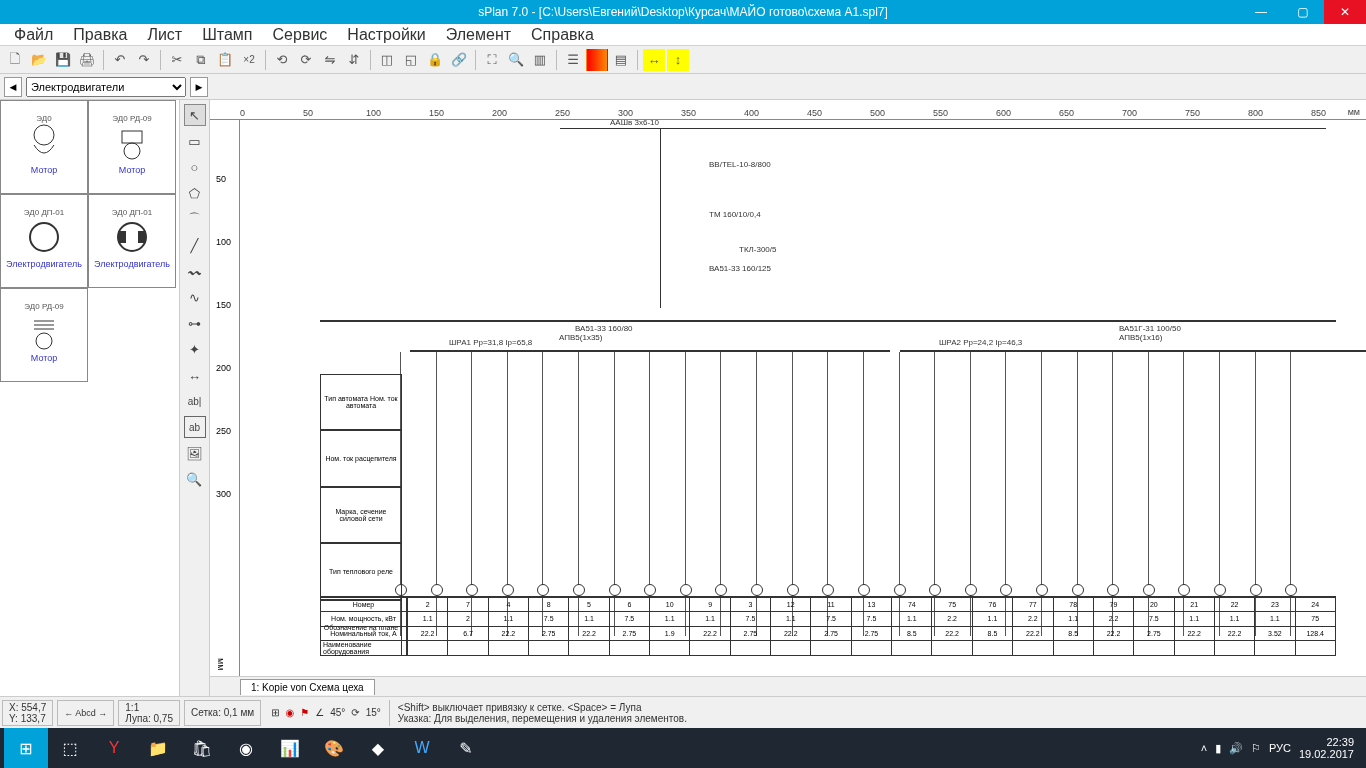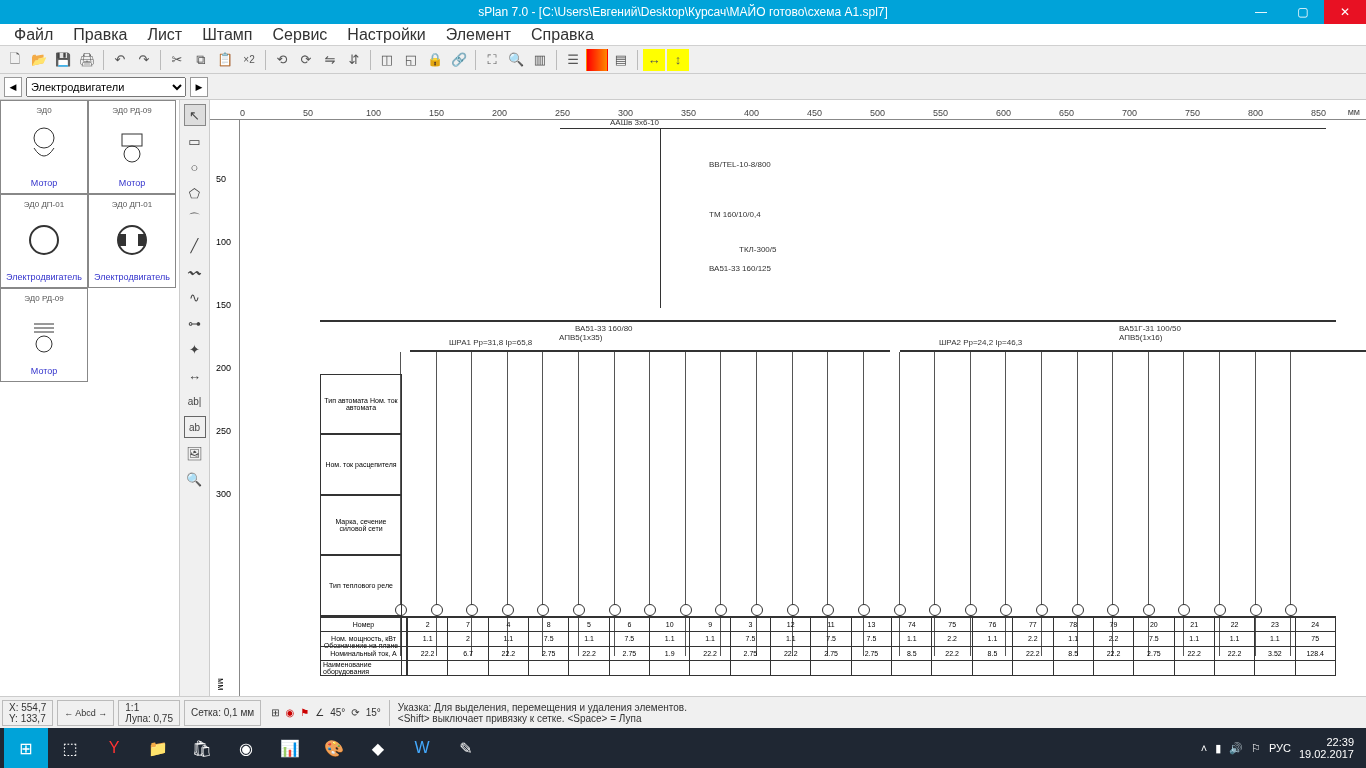--- a/index.html
+++ b/index.html
@@ -26,21 +26,21 @@
 
 .libbar { height: 26px; background: #f0f0f0; display: flex; align-items: center; padding: 0 4px; border-bottom: 1px solid #ccc; }
 .libbar .navbtn { width: 18px; height: 20px; display: flex; align-items: center; justify-content: center; border: 1px solid #999; background: #fff; font-size: 9px; }
 .libbar select { flex: 0 0 160px; margin: 0 4px; height: 20px; font-size: 11px; }
 
 
 .main { display: flex; height: calc(768px - 24px - 22px - 28px - 26px - 32px - 40px); }
 
 
 .palette { width: 180px; background: #fff; border-right: 1px solid #ccc; display: flex; flex-wrap: wrap; align-content: flex-start; overflow: hidden; }
-.palcell { width: 88px; height: 94px; border: 1px solid #888; display: flex; flex-direction: column; align-items: center; justify-content: space-between; font-size: 9px; color: #3333cc; padding: 5px; }
+.palcell { width: 88px; height: 94px; border: 1px solid #888; display: flex; flex-direction: column; align-items: center; justify-content: flex-end; font-size: 9px; color: #3333cc; padding: 18px; }
 .palcell .picon { width: 50px; height: 50px; display: flex; align-items: center; justify-content: center; }
 .palcell .plabel { margin-top: 2px; text-align: center; }
 .palcell .psub   { font-size: 8px; color: #555; }
 
 
 .toolcol { width: 30px; background: #f0f0f0; border-right: 1px solid #ccc; display: flex; flex-direction: column; align-items: center; padding-top: 4px; gap: 4px; }
 .toolcol .tc { width: 22px; height: 22px; display: flex; align-items: center; justify-content: center; font-size: 13px; color: #444; border: 1px solid transparent; }
 .toolcol .tc.active { border-color: #888; background: #ddd; }
 
 
@@ -426,20 +426,23 @@
                   <div class="tc2"></div>
                   <div class="tc2"></div>
                   <div class="tc2"></div>
                   <div class="tc2"></div>
                 </div>
               </div>
           </div>
         </div>
       </div>
     </div>
+    <div class="tabs">
+      <div class="tab">1: Kopie von Схема цеха</div>
+    </div>
   </div>
 </div>
 
 <div class="statusbar">
   <div class="sbox">
     <span>X: 554,7</span>
       <span>Y: 133,7</span>
   </div>
   <div class="sbox" style="font-size:9px;">← Abcd →</div>
   <div class="sbox">
@@ -452,22 +455,22 @@
   <div class="tools">
     <span>⊞</span>
     <span style="color:#c00;">◉</span>
     <span style="color:#c00;">⚑</span>
     <span>∠</span>
     <span>45°</span>
     <span>⟳</span>
     <span>15°</span>
   </div>
   <div class="hint">
-    <span>Указка: Для выделения, перемещения и удаления элементов.</span>
-      <span>&lt;Shift&gt; выключает привязку к сетке. &lt;Space&gt; = Лупа</span>
+    <span>&lt;Shift&gt; выключает привязку к сетке. &lt;Space&gt; = Лупа</span>
+      <span>Указка: Для выделения, перемещения и удаления элементов.</span>
   </div>
 </div>
 
 <div class="taskbar">
   <div class="tbtn start">⊞</div>
   <div class="tbtn">⬚</div>
   <div class="tbtn" style="color:#f33;">Y</div>
   <div class="tbtn">📁</div>
   <div class="tbtn">🛍</div>
   <div class="tbtn">◉</div>

